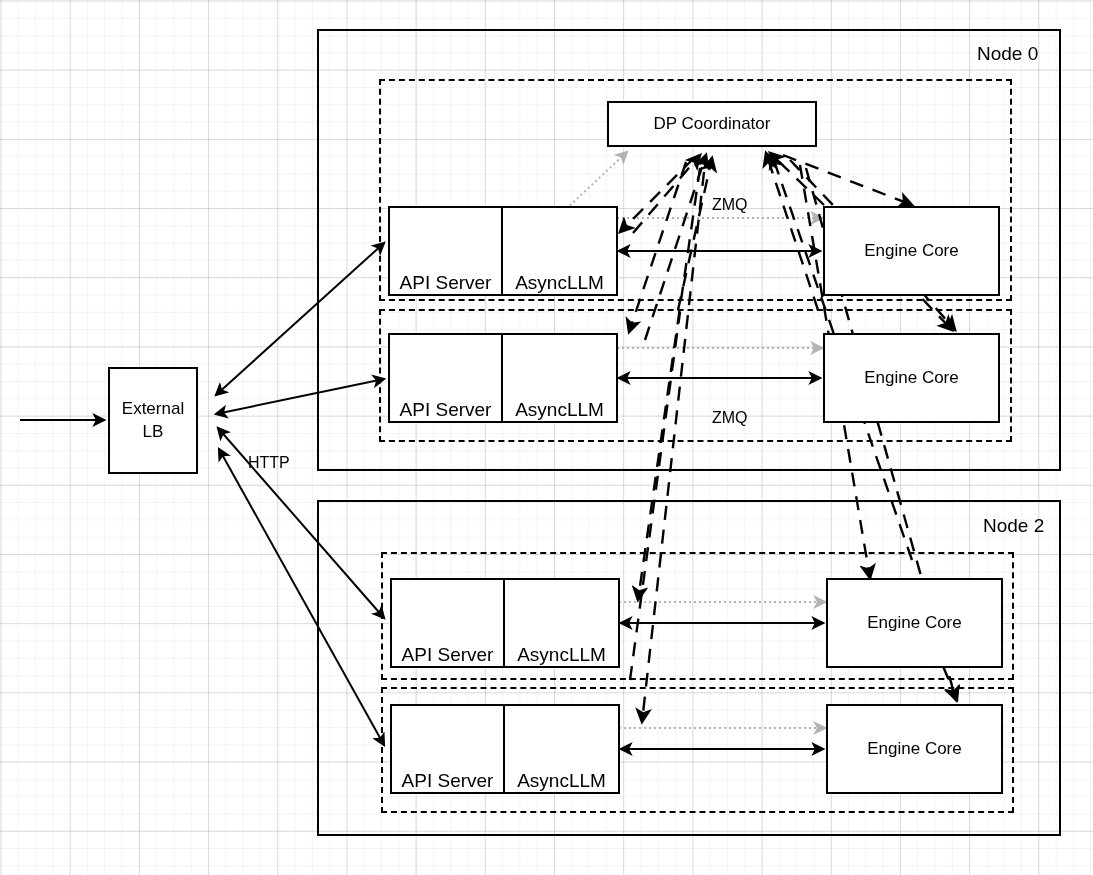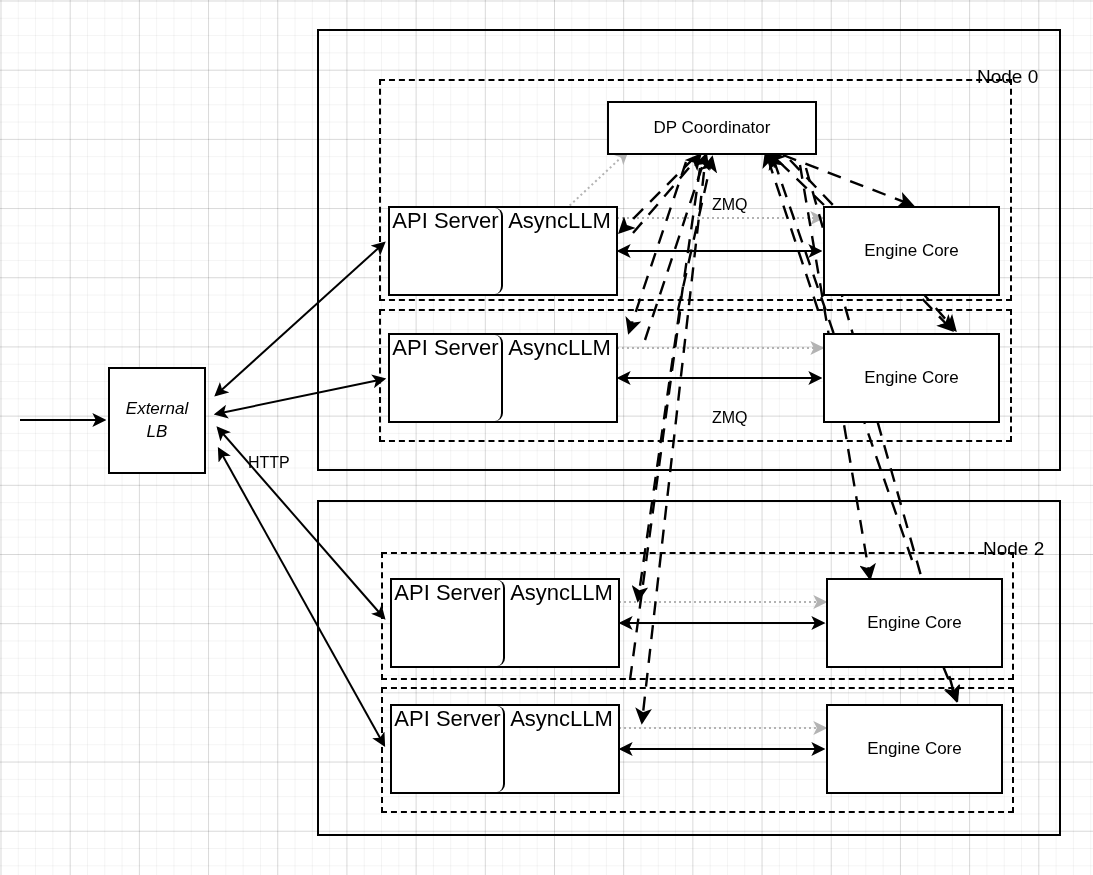--- a/index.html
+++ b/index.html
@@ -41,21 +41,20 @@
     position: absolute;
     border: 2px solid #000000;
     background: transparent;
     box-sizing: border-box;
   }
   .node-label {
     position: absolute;
     font-size: 19px;
     color: #000000;
     white-space: nowrap;
-    margin-top: 23px;
   }
   .group-dash {
     position: absolute;
     border: 2px dashed #000000;
     background: transparent;
     box-sizing: border-box;
   }
   .box {
     position: absolute;
     border: 2px solid #000000;
@@ -71,27 +70,26 @@
   .split-box {
     position: absolute;
     border: 2px solid #000000;
     background: #ffffff;
     box-sizing: border-box;
     display: flex;
     flex-direction: row;
   }
   .split-box > .cell {
     display: flex;
-    align-items: flex-start;
+    align-items: flex-end;
     justify-content: center;
-    font-size: 22px;
+    font-size: 19px;
     color: #000000;
     white-space: nowrap;
     box-sizing: border-box;
-    border-radius: 8px;
   }
   .split-box > .cell.left {
     width: 50%;
     border-right: 2px solid #000000;
   }
   .split-box > .cell.right {
     width: 50%;
   }
   .edge-label {
     position: absolute;
@@ -231,33 +229,33 @@
 
     <g>
       <line x1="920" y1="290" x2="955" y2="330" stroke="#000000" stroke-width="2.4" stroke-dasharray="14 10" marker-end="url(#arrowBlack)"></line>
     </g>
 
     <g>
       <line x1="943" y1="666" x2="957" y2="700" stroke="#000000" stroke-width="2.4" stroke-dasharray="14 10" marker-end="url(#arrowBlack)"></line>
     </g>
   </svg>
 
-  <div class="box" style="left:108px; top:367px; width:98px; height:107px; flex-direction:column; line-height:1.35;font-style:italic;">
+  <div class="box" style="left:108px; top:367px; width:90px; height:107px; flex-direction:column; line-height:1.35;">
     <span>External</span>
     <span>LB</span>
   </div>
 
   <div class="edge-label" style="left:248px; top:431px;">HTTP</div>
 
   <div class="node-frame" style="left:317px; top:29px; width:744px; height:442px;"></div>
   <div class="node-label" style="left:977px; top:43px;">Node 0</div>
 
   <div class="group-dash" style="left:379px; top:79px; width:633px; height:222px;"></div>
 
-  <div class="box" style="left:607px; top:101px; width:210px; height:54px;">
+  <div class="box" style="left:607px; top:101px; width:210px; height:46px;">
     <span>DP Coordinator</span>
   </div>
 
   <div class="split-box" style="left:388px; top:206px; width:230px; height:90px;">
     <div class="cell left">
       <span>API Server</span>
     </div>
     <div class="cell right">
       <span>AsyncLLM</span>
     </div>

